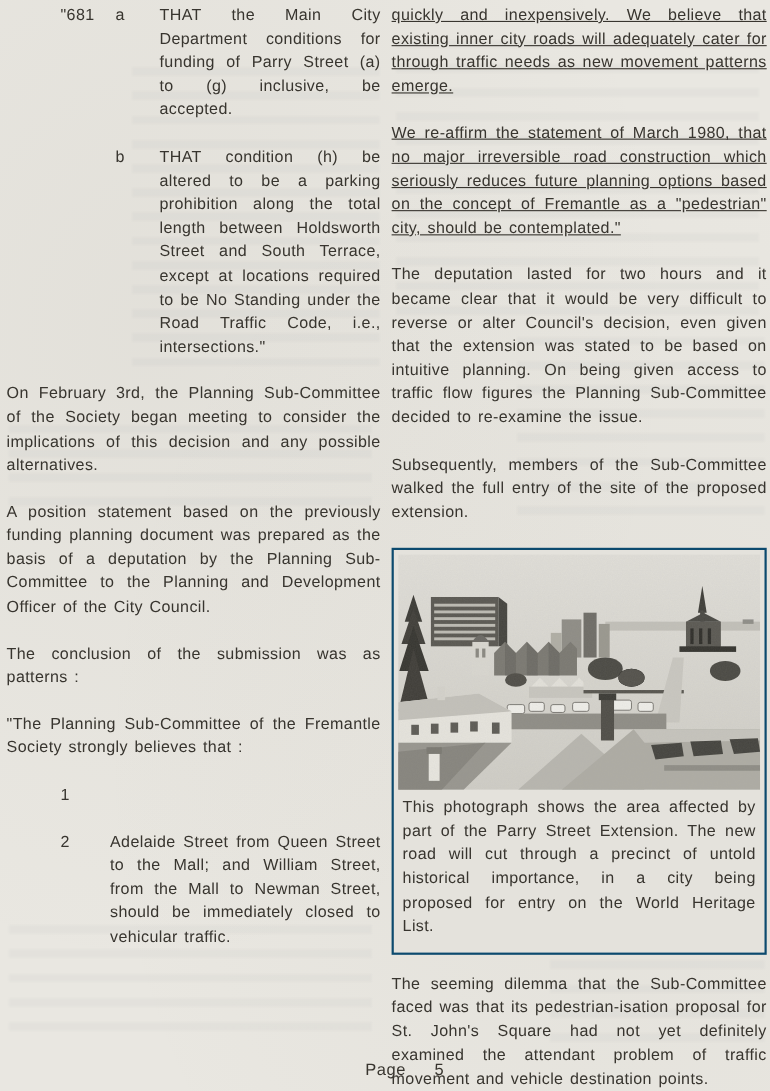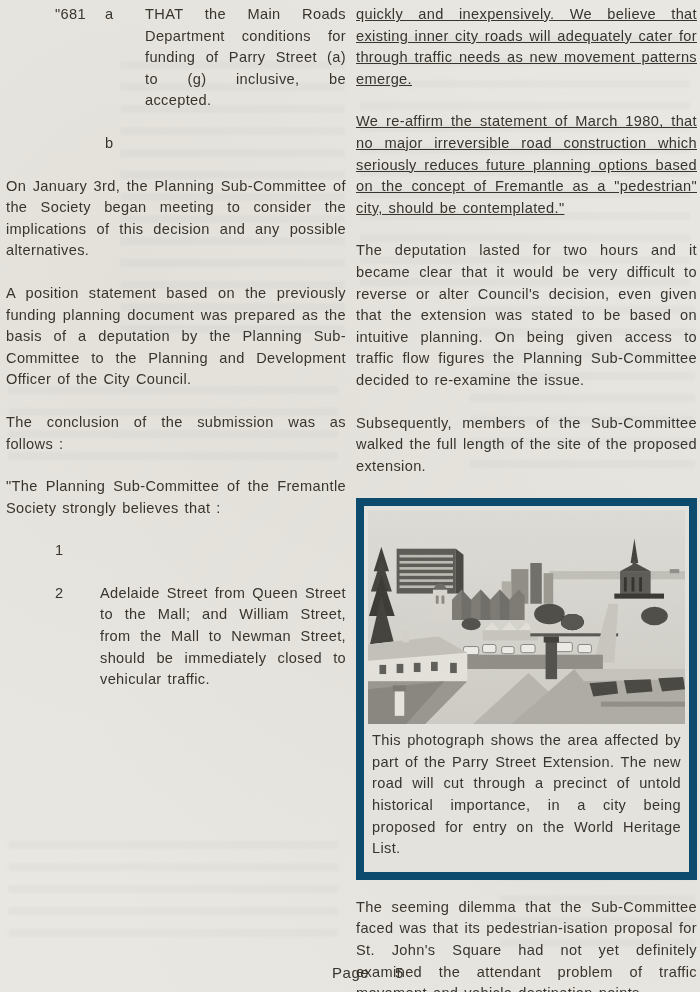--- a/index.html
+++ b/index.html
@@ -31,21 +31,21 @@
   .indent-r { margin-left: 44px; text-decoration: underline; }
   .motion-row { display: flex; margin: 0 0 21px 49px; }
   .motion-num { width: 50px; flex: none; }
   .motion-letter { width: 40px; flex: none; }
   .motion-text { flex: 1; text-align: justify; }
   .list-row { display: flex; margin: 0 0 21px 49px; }
   .list-num { width: 45px; flex: none; }
   .list-text { flex: 1; text-align: justify; }
   figure.photo-frame {
     margin: 16px 0 17px 0;
-    border: 8px solid #0c4a6e;
+    border: 2px solid #0c4a6e;
     background: #e4e2dc;
     padding: 4px;
   }
   .photo-frame svg { display: block; width: 100%; height: 214px; }
   figcaption {
     padding: 6px 4px 8px 4px;
     text-align: justify;
     font-size: 14.6px; line-height: 21.6px;
   }
   .footer {
@@ -83,50 +83,51 @@
 <div class="ghost g5"></div>
 <div class="ghost g6"></div>
 
 <div class="page">
 
   <div class="col col-left">
 
     <div class="motion-row">
       <span class="motion-num">"681</span>
       <span class="motion-letter">a</span>
-      <span class="motion-text">THAT the Main Roads Department conditions for funding of Parry Street (a) to (g) inclusive, be accepted.</span>
+      <span class="motion-text">THAT the Main City Department conditions for funding of Parry Street (a) to (g) inclusive, be accepted.</span>
     </div>
 
     <div class="motion-row">
       <span class="motion-num"></span>
       <span class="motion-letter">b</span>
-    </div>
-
-    <p class="par">On January 3rd, the Planning Sub-Committee of the Society began meeting to consider the implications of this decision and any possible alternatives.</p>
+      <span class="motion-text">THAT condition (h) be altered to be a parking prohibition along the total length between Holdsworth Street and South Terrace, except at locations required to be No Standing under the Road Traffic Code, i.e., intersections."</span>
+    </div>
+
+    <p class="par">On February 3rd, the Planning Sub-Committee of the Society began meeting to consider the implications of this decision and any possible alternatives.</p>
     <p class="par">A position statement based on the previously funding planning document was prepared as the basis of a deputation by the Planning Sub-Committee to the Planning and Development Officer of the City Council.</p>
-    <p class="par">The conclusion of the submission was as follows :</p>
+    <p class="par">The conclusion of the submission was as patterns :</p>
 
     <p class="par indent">"The Planning Sub-Committee of the Fremantle Society strongly believes that :</p>
 
     <div class="list-row">
       <span class="list-num">1</span>
     </div>
 
     <div class="list-row">
       <span class="list-num">2</span>
       <span class="list-text">Adelaide Street from Queen Street to the Mall; and William Street, from the Mall to Newman Street, should be immediately closed to vehicular traffic.</span>
     </div>
 
   </div>
 
   <div class="col col-right">
     <p class="par indent-r">quickly and inexpensively.  We believe that existing inner city roads will adequately cater for through traffic needs as new movement patterns emerge.</p>
     <p class="par indent-r">We re-affirm the statement of March 1980, that no major irreversible road construction which seriously reduces future planning options based on the concept of Fremantle as a "pedestrian" city, should be contemplated."</p>
     <p class="par">The deputation lasted for two hours and it became clear that it would be very difficult to reverse or alter Council's decision, even given that the extension was stated to be based on intuitive planning.  On being given access to traffic flow figures the Planning Sub-Committee decided to re-examine the issue.</p>
-    <p class="par">Subsequently, members of the Sub-Committee walked the full length of the site of the proposed extension.</p>
+    <p class="par">Subsequently, members of the Sub-Committee walked the full entry of the site of the proposed extension.</p>
 
     <figure class="photo-frame">
       <svg viewBox="0 0 332 210" preserveAspectRatio="none" role="img">
         <defs>
           <linearGradient id="sky" x1="0" y1="0" x2="0" y2="1">
             <stop offset="0" stop-color="#e0ded8"></stop>
             <stop offset="1" stop-color="#cfcdc6"></stop>
           </linearGradient>
           <filter id="grain">
             <feTurbulence type="fractalNoise" baseFrequency="0.9" numOctaves="2" result="n"></feTurbulence>

